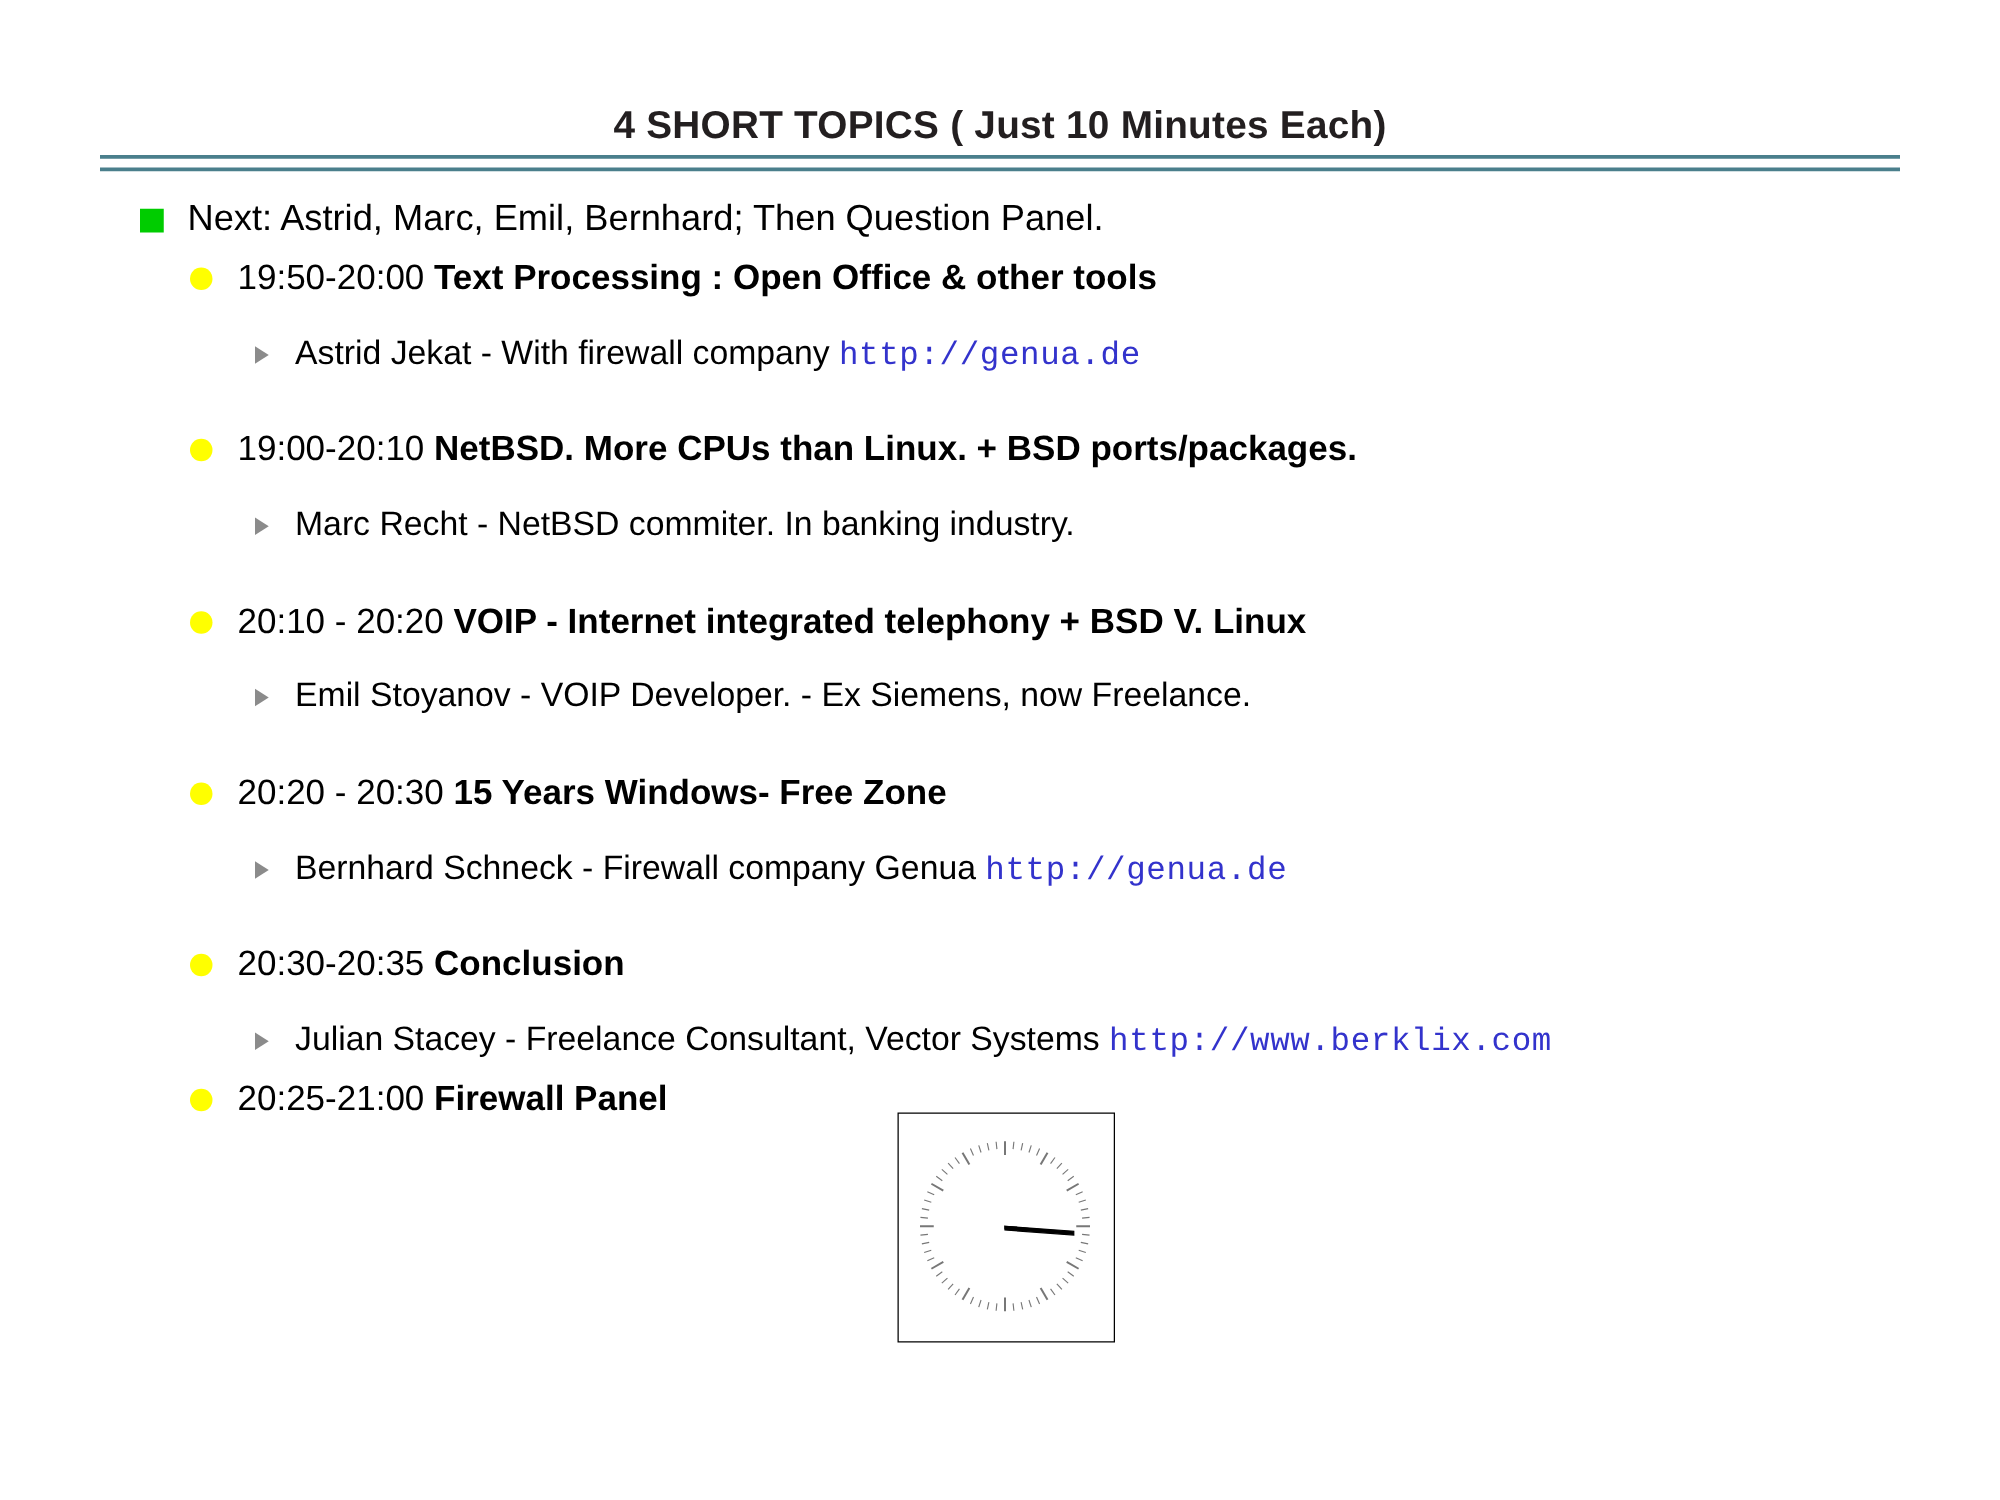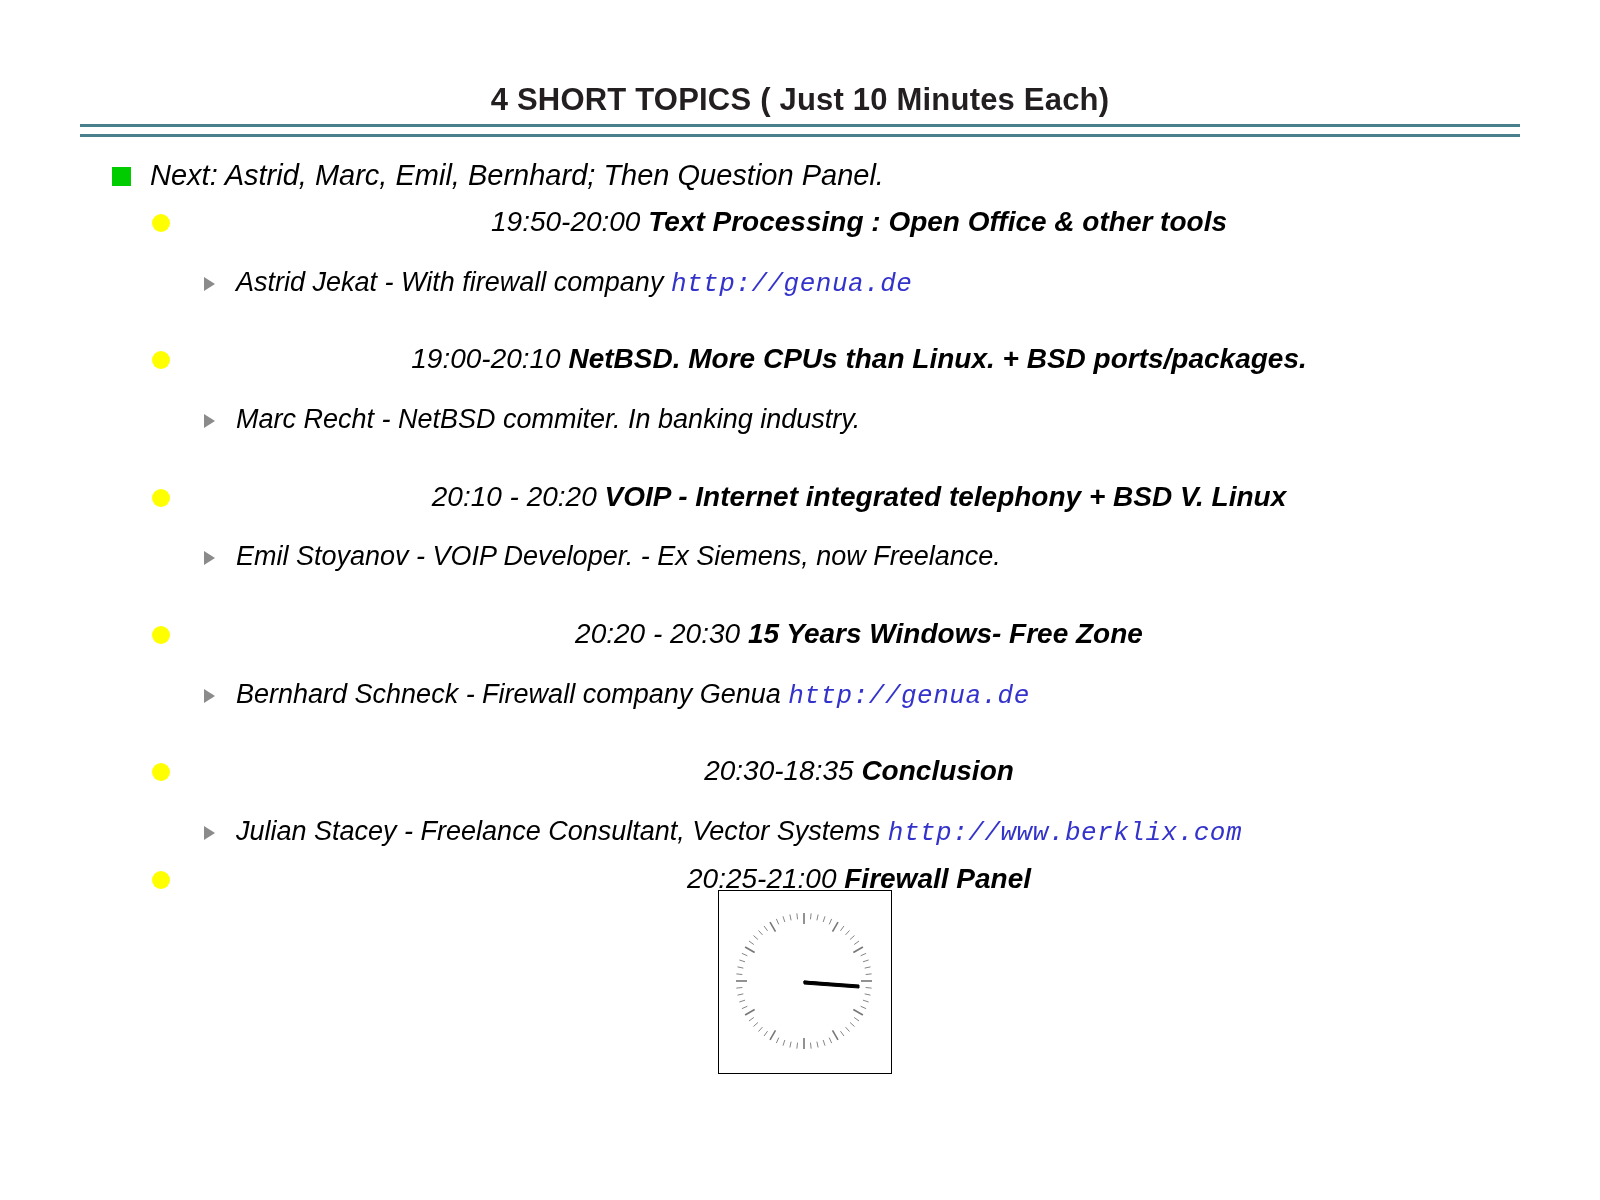--- a/index.html
+++ b/index.html
@@ -40,21 +40,20 @@
     height: 7px;
     border-top: 3px solid #4a7f8c;
     border-bottom: 3px solid #4a7f8c;
     background: #ffffff;
   }
   .body-area {
     position: absolute;
     left: 108px;
     top: 155px;
     width: 1420px;
-    font-style: italic;
   }
   .lvl1 {
     position: relative;
     padding-left: 42px;
     font-size: 29px;
     line-height: 1.42;
     color: #000000;
     margin-bottom: 2px;
   }
   .lvl1 .marker {
@@ -65,21 +64,20 @@
     height: 19px;
     background: #00cc00;
   }
   .lvl2 {
     position: relative;
     padding-left: 82px;
     font-size: 28px;
     line-height: 1.45;
     color: #000000;
     margin-top: 6px;
-    text-align: center;
   }
   .lvl2 .marker {
     position: absolute;
     left: 44px;
     top: 12px;
     width: 18px;
     height: 18px;
     border-radius: 50%;
     background: #ffff00;
   }
@@ -173,21 +171,21 @@
     </div>
     <div class="lvl3">
       <span class="marker"></span>
       <span>Bernhard Schneck - Firewall company Genua </span><span class="url">http://genua.de</span>
     </div>
 
     <div class="spacer"></div>
 
     <div class="lvl2">
       <span class="marker"></span>
-      <span>20:30-18:35 </span><span class="bold">Conclusion</span>
+      <span>20:30-20:35 </span><span class="bold">Conclusion</span>
     </div>
     <div class="lvl3">
       <span class="marker"></span>
       <span>Julian Stacey - Freelance Consultant, Vector Systems </span><span class="url">http://www.berklix.com</span>
     </div>
 
     <div class="lvl2">
       <span class="marker"></span>
       <span>20:25-21:00 </span><span class="bold">Firewall Panel</span>
     </div>

